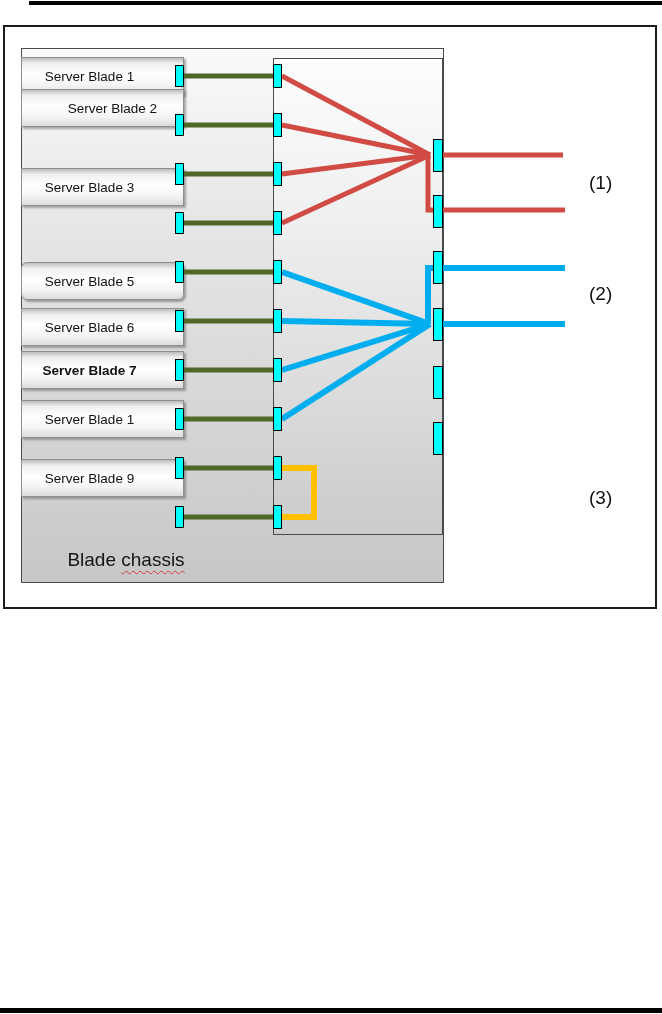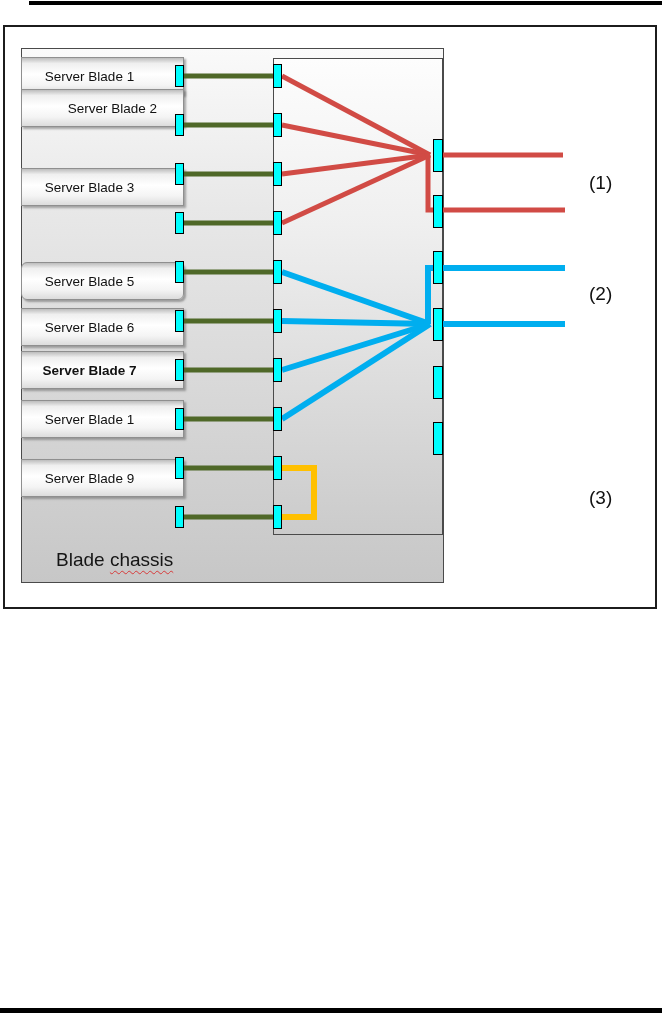--- a/index.html
+++ b/index.html
@@ -30,21 +30,21 @@
            background:linear-gradient(180deg,#bdbdbd 0%,#efefef 15%,#ffffff 45%,#f4f4f4 75%,#dcdcdc 100%);
            box-shadow:2px 2px 2px rgba(90,90,90,.5);
            display:flex; align-items:center; justify-content:center; padding-right:26px; }
   .blade-label { font-size:13.5px; color:#111; white-space:nowrap; }
 
   .port { position:absolute; border:1px solid #000; z-index:6; background:#00ffff; }
 
   svg.links { position:absolute; left:0; top:0; z-index:5; pointer-events:none; }
 
   .chassis-label { position:absolute; left:56px; top:549px; width:140px; z-index:4;
-                   font-size:19px; color:#151515; white-space:nowrap; }
+                   font-size:19px; color:#151515; text-align:center; white-space:nowrap; }
   .misspell { text-decoration:underline; text-decoration-style:wavy;
               text-decoration-color:#d63a3a; text-decoration-thickness:1px;
               text-underline-offset:4px; }
 
   .annotation { position:absolute; left:589px; width:44px; z-index:7;
                 font-size:19px; color:#111; }
   .annotation-1 { top:172px; }
   .annotation-2 { top:283px; }
   .annotation-3 { top:487px; }
 </style>

